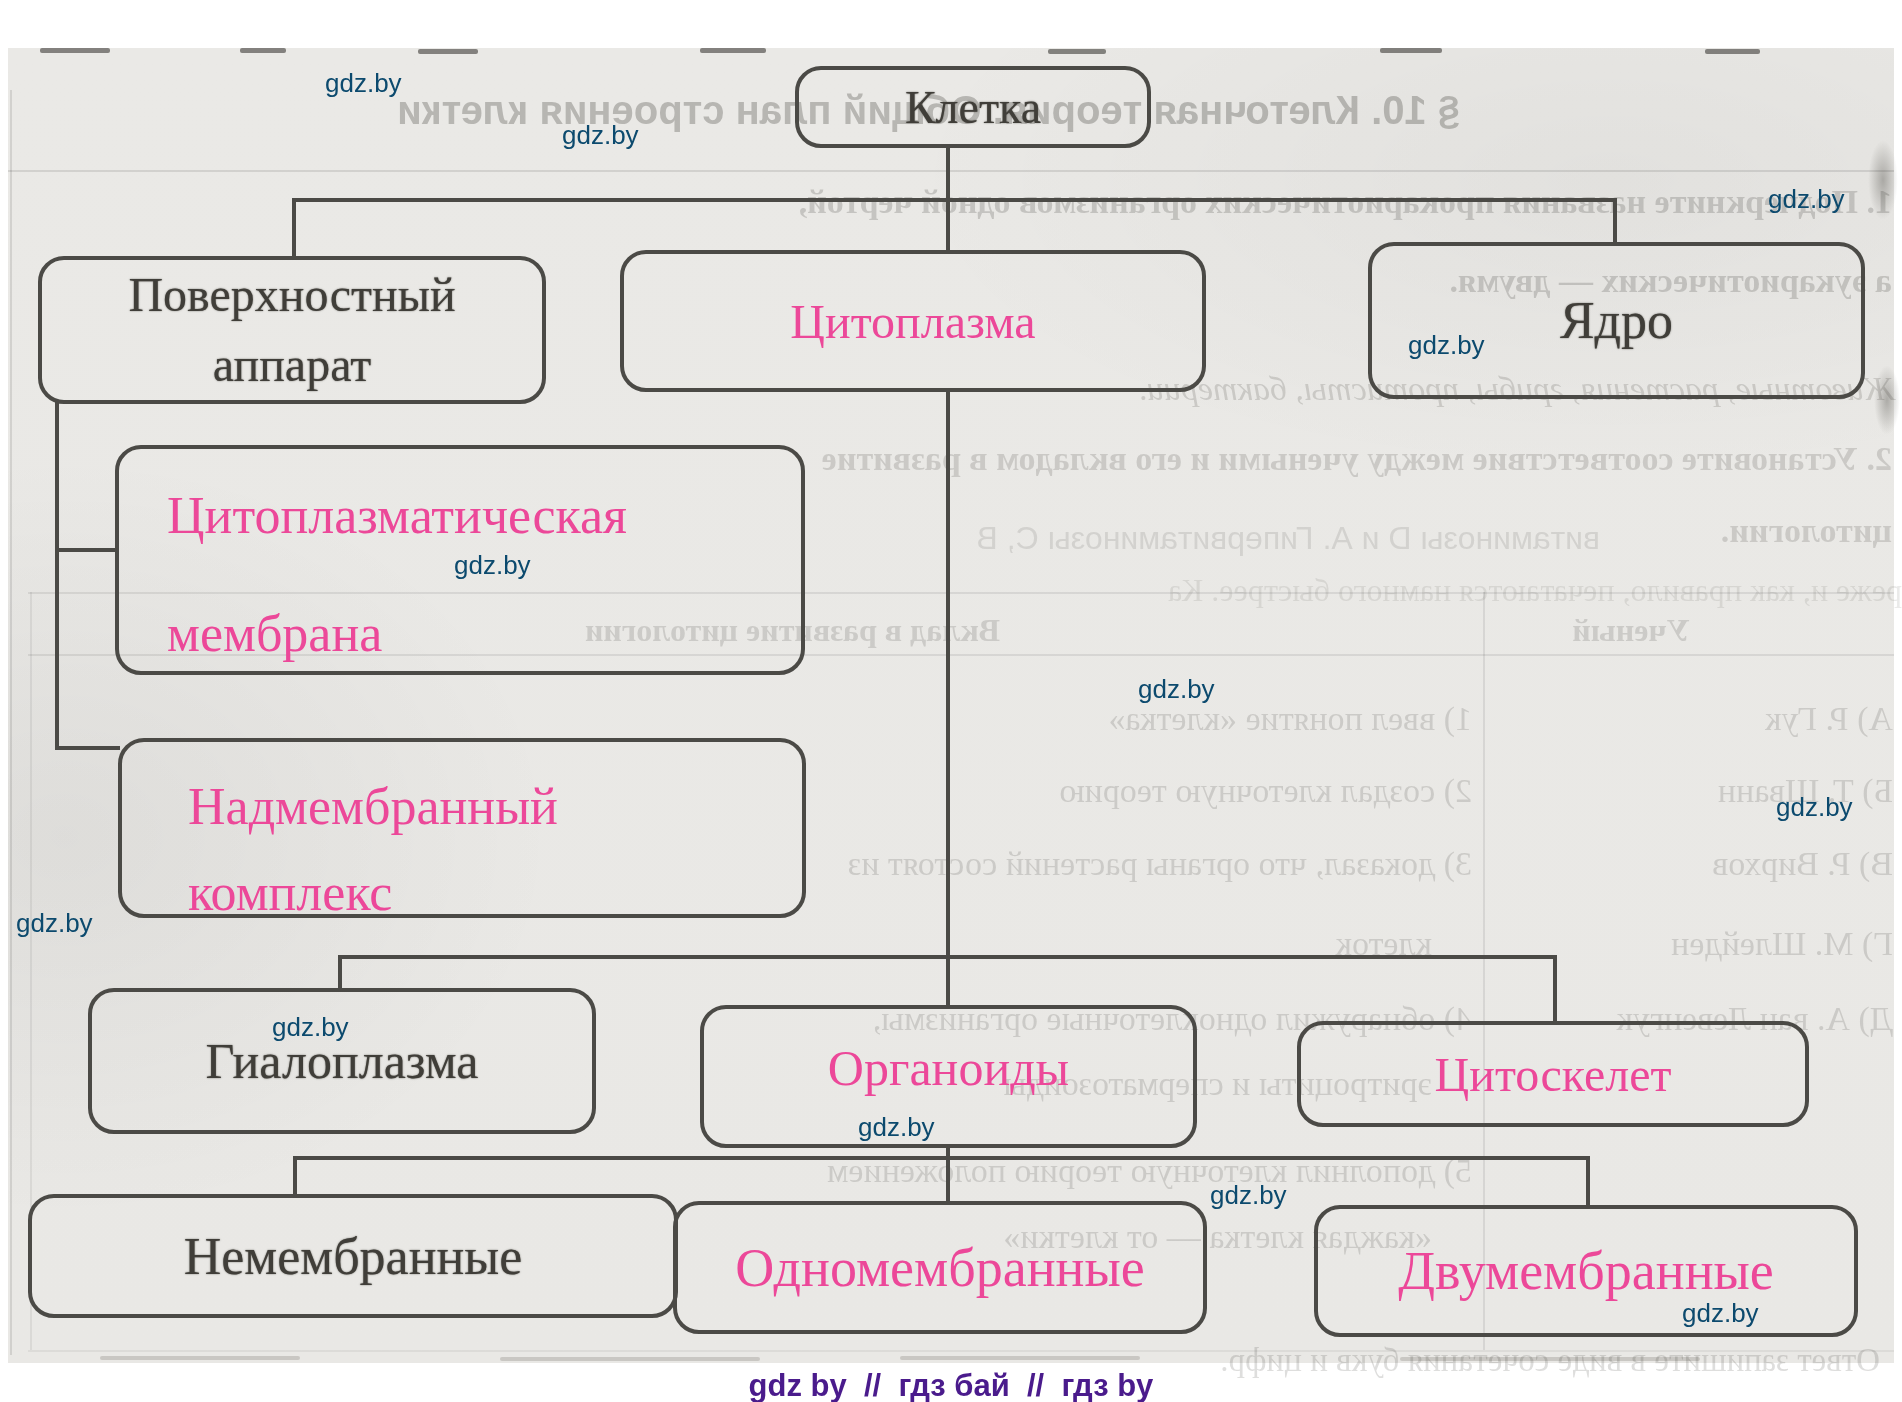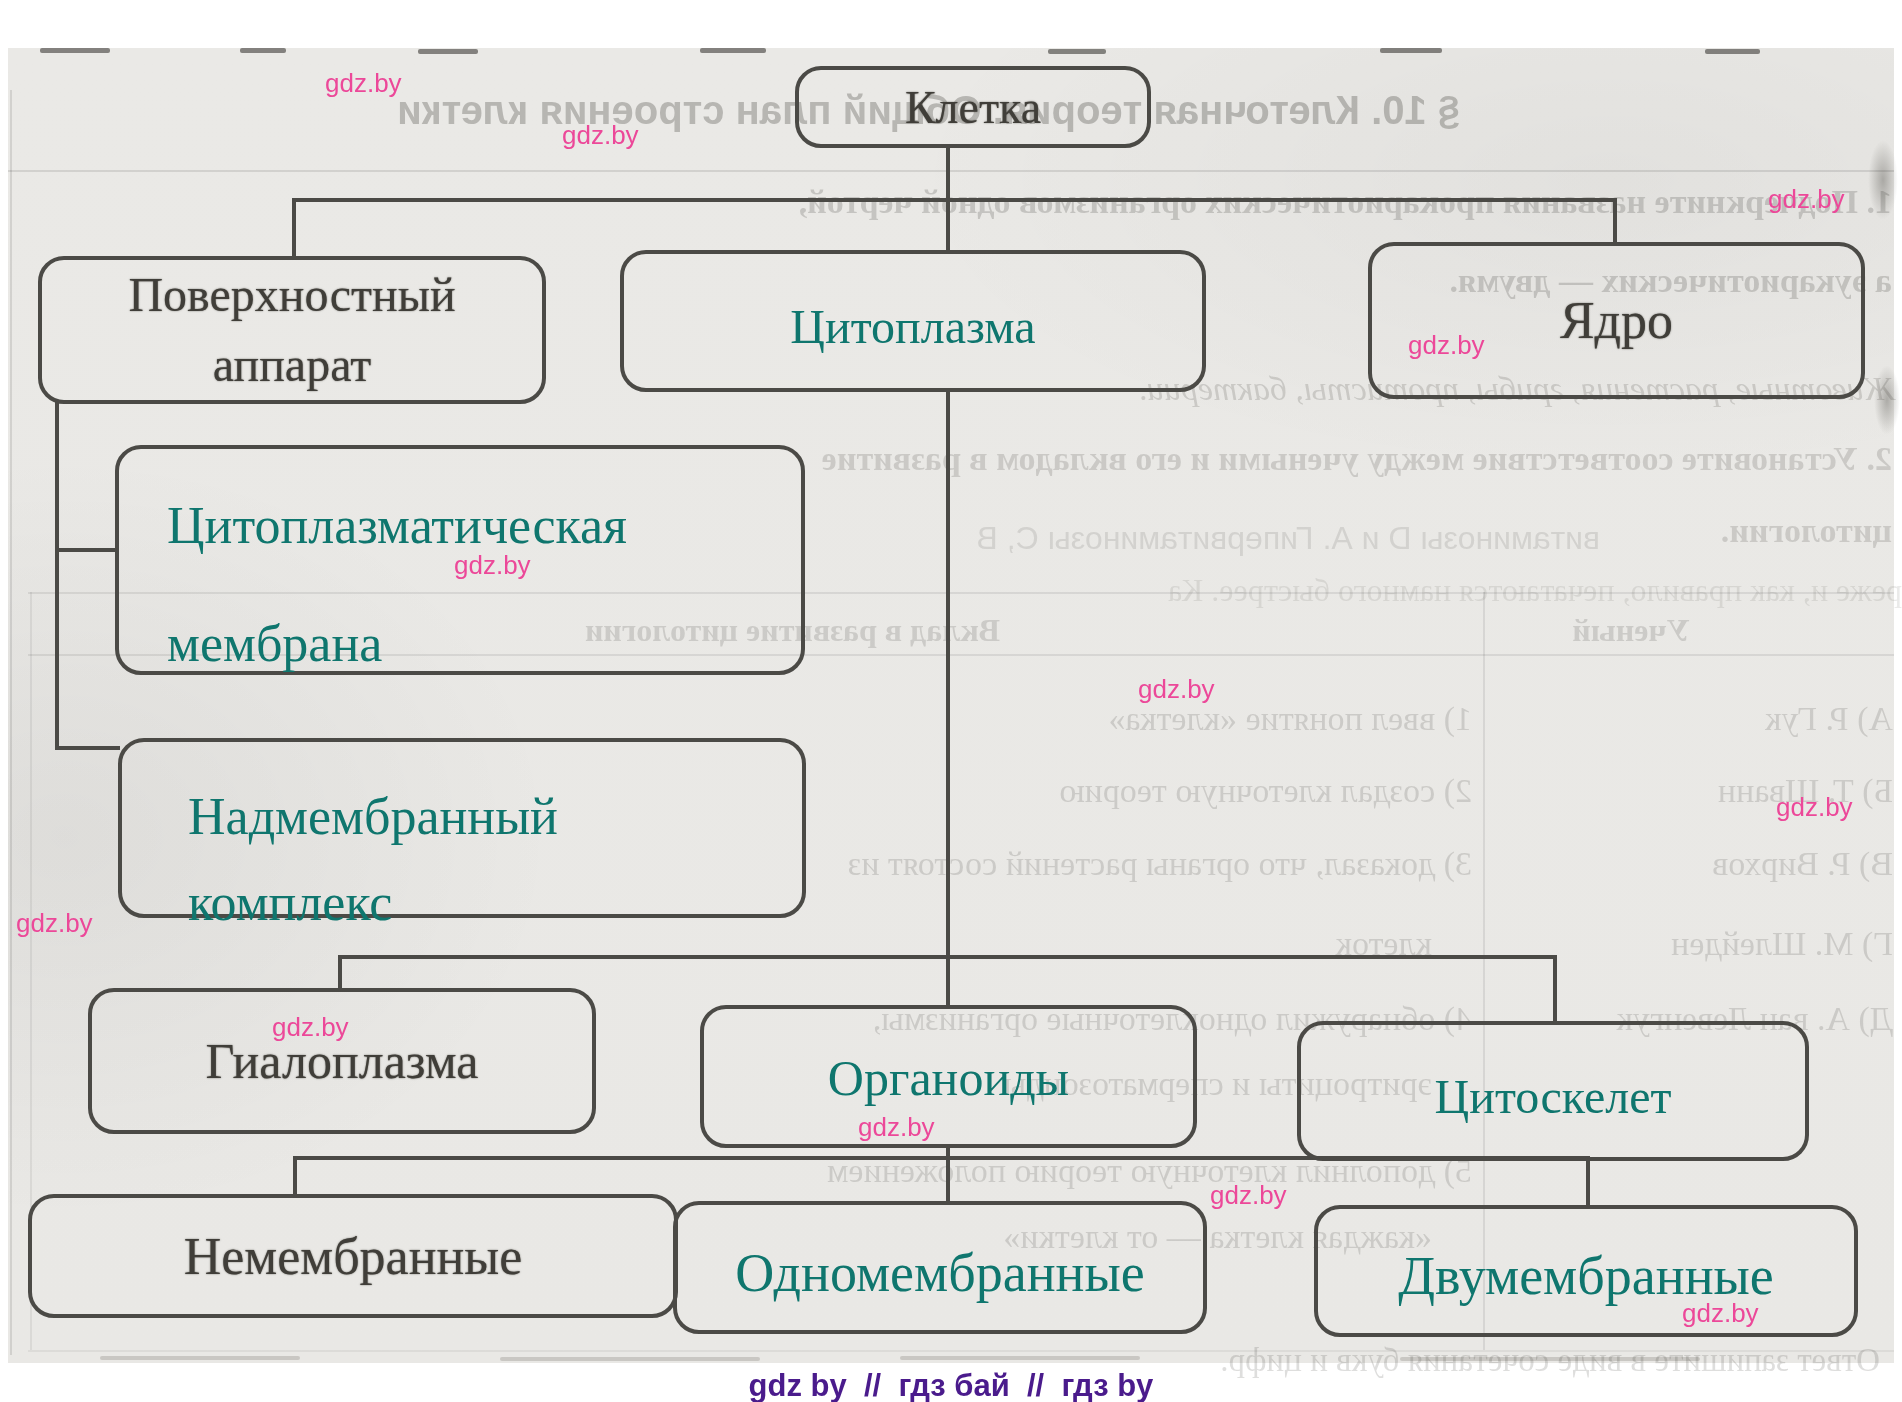--- a/index.html
+++ b/index.html
@@ -26,30 +26,30 @@
   .g-bold{font-weight:bold;}
   .g-sans{font-family:"Liberation Sans","DejaVu Sans",sans-serif;}
   .g-italic{font-style:italic;}
   
   .tline{position:absolute;background:rgba(0,0,0,0.08);}
   .rule{position:absolute;background:rgba(0,0,0,0.12);}
   
   .dbox{position:absolute;border:4px solid #4b4a46;border-radius:26px;box-sizing:border-box;
         display:flex;align-items:center;justify-content:center;text-align:center;}
   .dbox span{white-space:pre-line;display:block;}
-  .crisp span{color:#0f766e;margin-top:10px;}
+  .crisp span{color:#ec4899;}
   .scanned span{color:#403e39;text-shadow:0 0 1.6px rgba(72,70,64,.85);}
   .leftal{justify-content:flex-start;text-align:left;font-family:Liberation Serif, serif;}
   
   .hline,.vline{position:absolute;background:#4b4a46;}
   .hline{height:4px;}
   .vline{width:4px;}
   
   .wm{position:absolute;font-family:"Liberation Sans","DejaVu Sans",sans-serif;
-      font-size:26px;color:#ec4899;white-space:nowrap;}
+      font-size:26px;color:#0c4a6e;white-space:nowrap;}
   
   .footer{position:absolute;left:0;top:1368px;width:100%;text-align:center;
           font-family:"Liberation Sans","DejaVu Sans",sans-serif;
           font-size:31px;font-weight:bold;color:#4a1b8c;}
   .footer span{white-space:pre;}
 </style>
 </head>
 <body>
 
 <div id="stage">
@@ -150,21 +150,21 @@
     </div>
 
   <div class="dbox scanned" style="left:88px;top:988px;width:508px;height:146px;font-size:50px">
       <span>Гиалоплазма</span>
     </div>
 
   <div class="dbox crisp" style="left:700px;top:1005px;width:497px;height:143px;font-size:50px;align-items:flex-start;padding-top:30px">
       <span>Органоиды</span>
     </div>
 
-  <div class="dbox crisp" style="left:1297px;top:1021px;width:512px;height:140px;font-size:48px">
+  <div class="dbox crisp" style="left:1297px;top:1021px;width:512px;height:106px;font-size:48px">
       <span>Цитоскелет</span>
     </div>
 
   <div class="dbox scanned" style="left:28px;top:1194px;width:650px;height:124px;font-size:52px">
       <span>Немембранные</span>
     </div>
 
   <div class="dbox crisp" style="left:673px;top:1201px;width:534px;height:133px;font-size:54px">
       <span>Одномембранные</span>
     </div>

